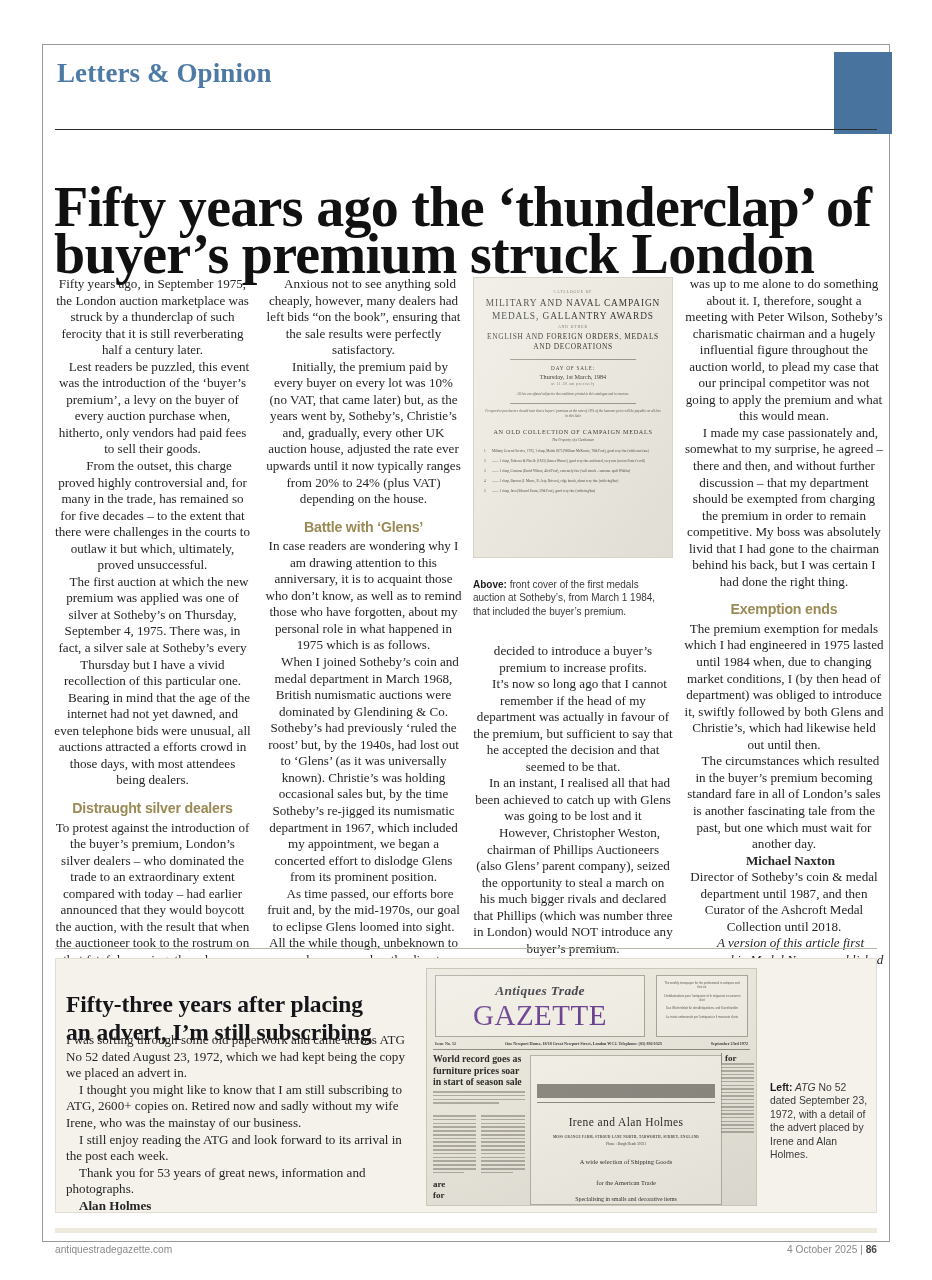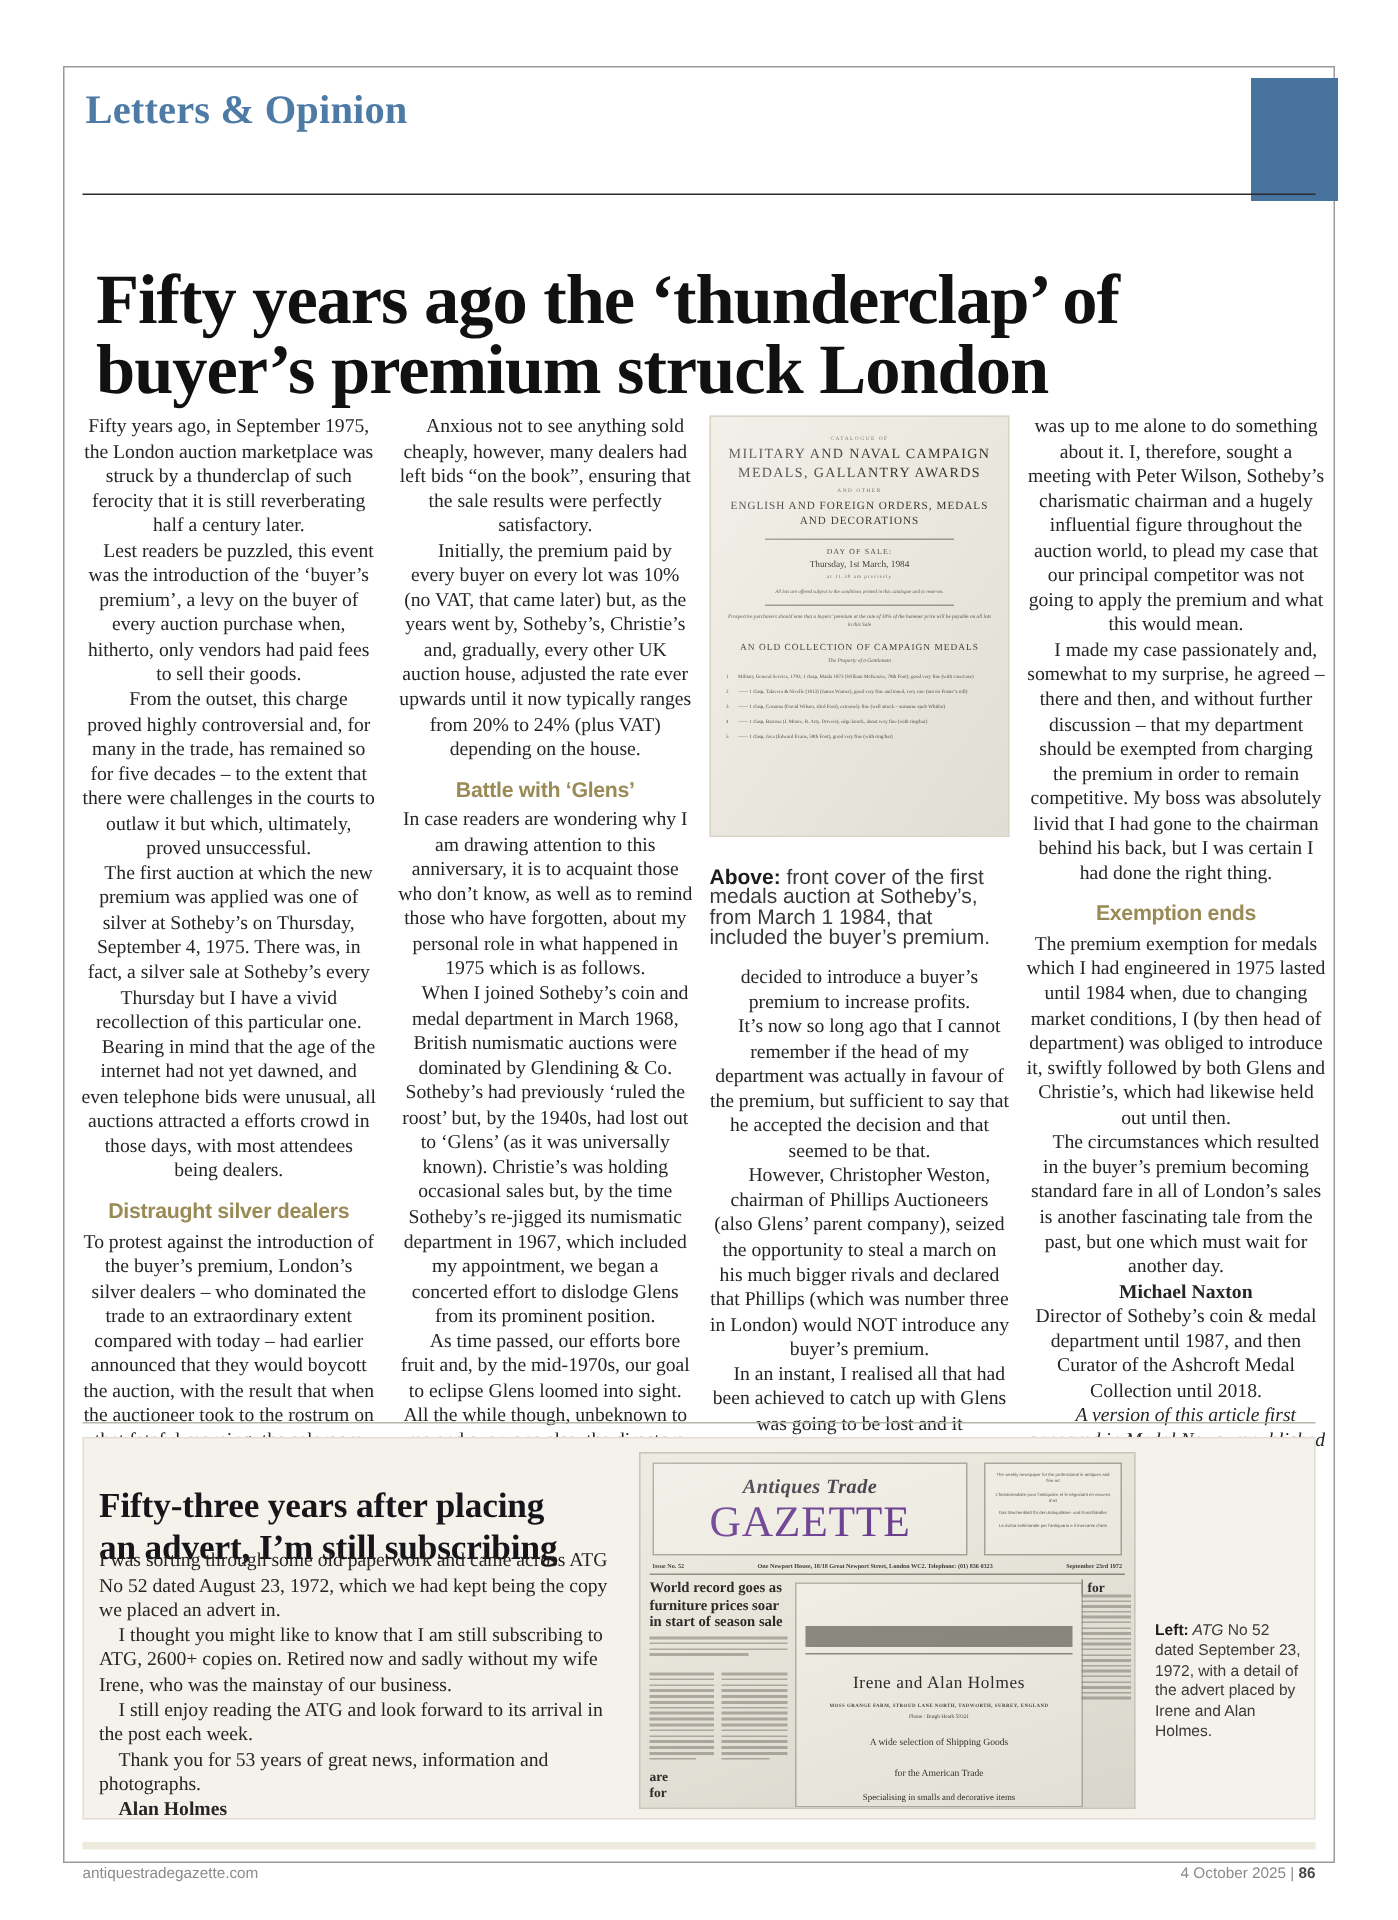--- a/index.html
+++ b/index.html
@@ -56,25 +56,24 @@
     border-top: 1.6px solid #2b2b2b;
   }
 
   
   .headline {
     position: absolute;
     left: 54px; top: 146px;
     width: 830px;
     font-family: "Liberation Serif", serif;
     font-weight: bold;
-    font-size: 47px;
+    font-size: 56px;
     line-height: 47px;
     letter-spacing: -0.7px;
     color: #111111;
-    margin-left: 10px;
   }
   .headline .l2 { display: block; }
 
   
   .col {
     position: absolute;
     top: 276px;
     width: 197px;
     font-family: "Liberation Serif", serif;
     font-size: 13.1px;
@@ -152,21 +151,21 @@
     position: absolute; left:0; top:0; right:0; bottom:0;
     background: linear-gradient(125deg, rgba(255,255,255,0.30) 0%, rgba(255,255,255,0.02) 38%, rgba(0,0,0,0.05) 100%);
     pointer-events: none;
   }
 
   .caption {
     position: absolute;
     left: 473px; top: 578px;
     width: 200px;
     font-family: "Liberation Sans", sans-serif;
-    font-size: 14px;
+    font-size: 10px;
     line-height: 13.4px;
     color: #3a3a3a;
   }
   .caption b { color: #1c1c1c; }
 
   
   .rule-mid {
     position: absolute;
     left: 55px; top: 948px;
     width: 822px; height: 0;
@@ -436,22 +435,22 @@
     </div>
   </div>
 
   <div class="caption">
     <b>Above:</b><span> front cover of the first medals auction at Sotheby’s, from March 1 1984, that included the buyer’s premium.</span>
   </div>
 
   <div class="col col3">
     <p class="noind">decided to introduce a buyer’s premium to increase profits.</p>
     <p>It’s now so long ago that I cannot remember if the head of my department was actually in favour of the premium, but sufficient to say that he accepted the decision and that seemed to be that.</p>
+    <p>In an instant, I realised all that had been achieved to catch up with Glens was going to be lost and it</p>
     <p>However, Christopher Weston, chairman of Phillips Auctioneers (also Glens’ parent company), seized the opportunity to steal a march on his much bigger rivals and declared that Phillips (which was number three in London) would NOT introduce any buyer’s premium.</p>
-    <p>In an instant, I realised all that had been achieved to catch up with Glens was going to be lost and it</p>
   </div>
 
   <div class="col col4">
     <p class="noind">was up to me alone to do something about it. I, therefore, sought a meeting with Peter Wilson, Sotheby’s charismatic chairman and a hugely influential figure throughout the auction world, to plead my case that our principal competitor was not going to apply the premium and what this would mean.</p>
     <p>I made my case passionately and, somewhat to my surprise, he agreed – there and then, and without further discussion – that my department should be exempted from charging the premium in order to remain competitive. My boss was absolutely livid that I had gone to the chairman behind his back, but I was certain I had done the right thing.</p>
     <div class="subhead">Exemption ends</div>
     <p class="noind">The premium exemption for medals which I had engineered in 1975 lasted until 1984 when, due to changing market conditions, I (by then head of department) was obliged to introduce it, swiftly followed by both Glens and Christie’s, which had likewise held out until then.</p>
     <p>The circumstances which resulted in the buyer’s premium becoming standard fare in all of London’s sales is another fascinating tale from the past, but one which must wait for another day.</p>
     <p class="byline-name">Michael Naxton</p>
     <p class="noind">Director of Sotheby’s coin &amp; medal department until 1987, and then Curator of the Ashcroft Medal Collection until 2018.</p>

